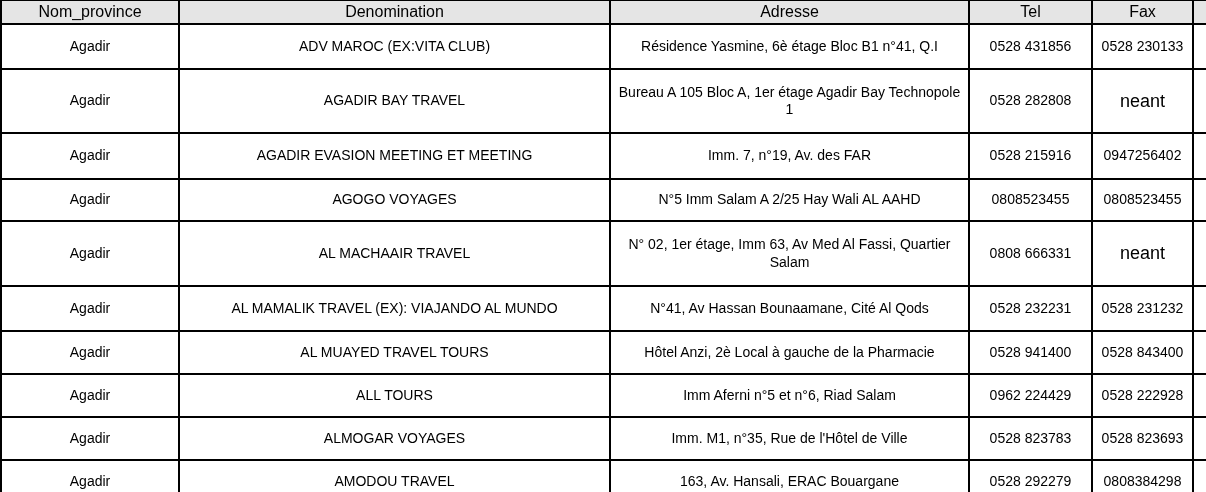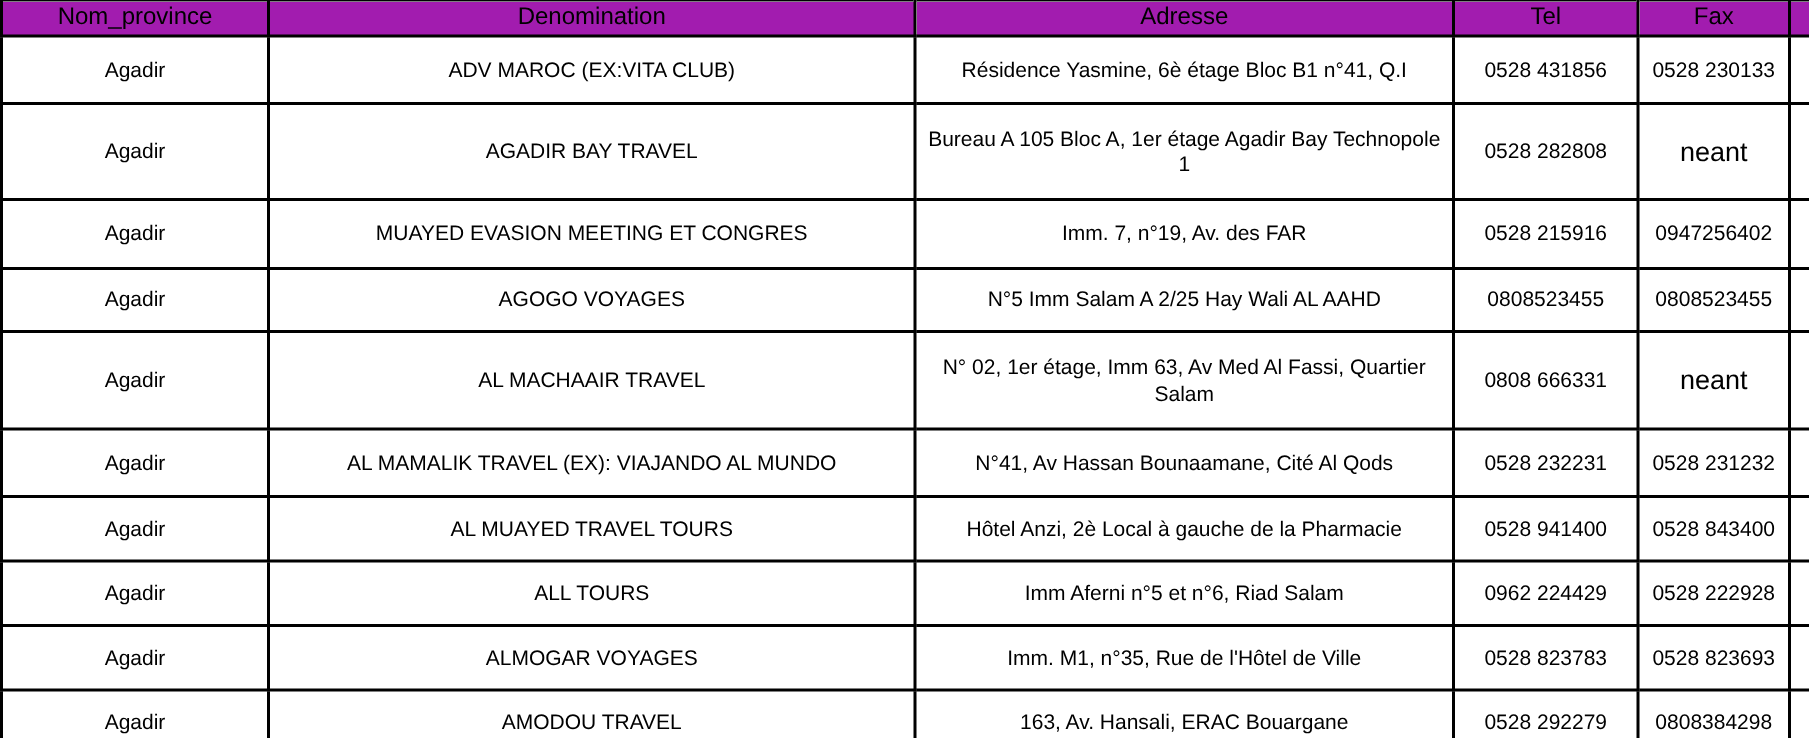--- a/index.html
+++ b/index.html
@@ -30,21 +30,21 @@
   table.agencies col.c6 { width: 28px; }
   th, td {
     border: 2px solid #000000;
     text-align: center;
     vertical-align: middle;
     padding: 1px 4px;
     overflow: hidden;
     line-height: 1.25;
   }
   thead th {
-    background: #a21caf;
+    background: #e5e5e5;
     font-weight: 400;
     font-size: 16px;
     height: 20px;
     border-top-width: 1px;
   }
   tbody tr:nth-child(1)  { height: 45px; }
   tbody tr:nth-child(2)  { height: 64px; }
   tbody tr:nth-child(3)  { height: 46px; }
   tbody tr:nth-child(4)  { height: 42px; }
   tbody tr:nth-child(5)  { height: 65px; }
@@ -90,21 +90,21 @@
         <tr>
           <td>Agadir</td>
           <td>AGADIR BAY TRAVEL</td>
           <td>Bureau A 105 Bloc A, 1er étage Agadir Bay Technopole 1</td>
           <td>0528 282808</td>
           <td class="neant">neant</td>
           <td></td>
         </tr>
         <tr>
           <td>Agadir</td>
-          <td>MUAYED EVASION MEETING ET CONGRES</td>
+          <td>AGADIR EVASION MEETING ET MEETING</td>
           <td>Imm. 7, n°19, Av. des FAR</td>
           <td>0528 215916</td>
           <td>0947256402</td>
           <td></td>
         </tr>
         <tr>
           <td>Agadir</td>
           <td>AGOGO VOYAGES</td>
           <td>N°5 Imm Salam A 2/25 Hay Wali AL AAHD</td>
           <td>0808523455</td>

